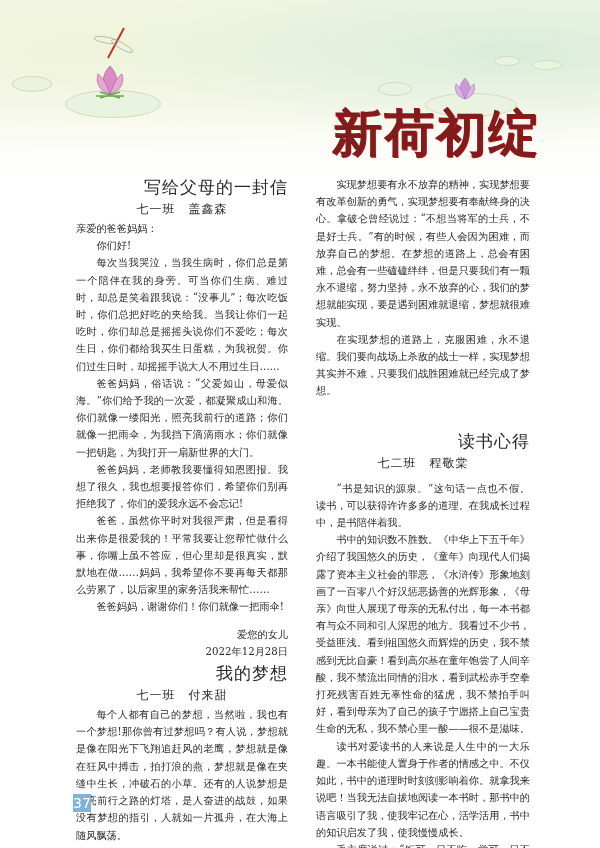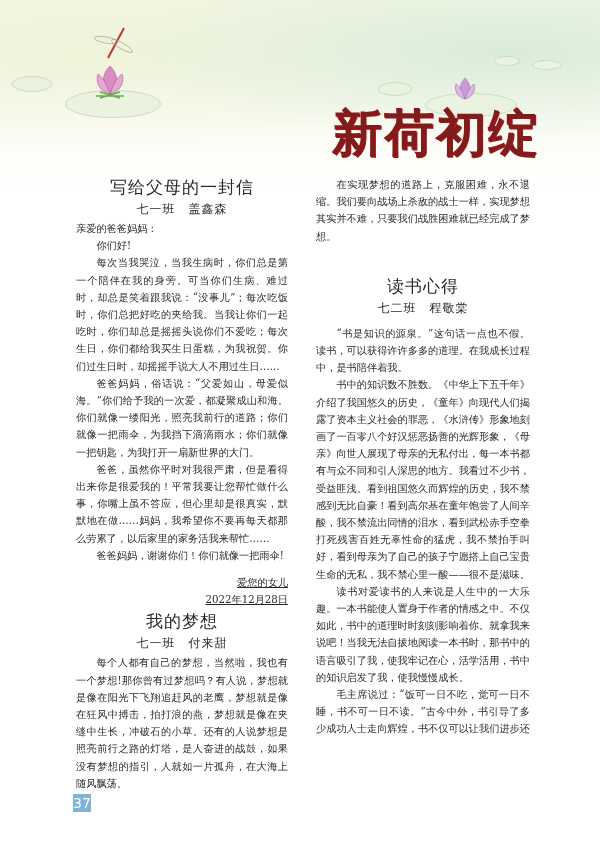--- a/index.html
+++ b/index.html
@@ -18,25 +18,25 @@
   .lotus { position:absolute; }
   .banner-title {
     position:absolute; left:332px; top:100px;
     font-family:Liberation Serif, serif; font-weight:bold; font-size:50px;
     color:#7f1d1d; letter-spacing:2px;
     text-shadow: 1px 1px 0 #b50d14;
   }
   .col { position:absolute; font-size:10.2px; line-height:17.2px; }
   .col-left { left:76px; top:176px; width:212px; }
   .col-right { left:316px; top:176px; width:214px; }
-  .art-title { text-align:center; font-size:17px; line-height:22px; margin:0 0 4px 0; letter-spacing:1px; }
+  .art-title { text-align:right; font-size:17px; line-height:22px; margin:0 0 4px 0; letter-spacing:1px; }
   .byline { text-align:center; font-size:12px; line-height:14px; margin-bottom:4px; letter-spacing:1px; }
   p { margin:0; text-indent:2em; text-align:justify; }
   p.noindent { text-indent:0; }
-  .sign { text-align:right; text-indent:0;text-decoration:underline; }
+  .sign { text-align:right; text-indent:0; }
   .page-num {
     position:absolute; left:73px; top:794px; width:18px; height:18px;
     background:#7fb3d8; color:#fff; font-family:"DejaVu Sans", sans-serif;
     font-size:14px; line-height:18px; text-align:center;
   }
 </style>
 </head>
 <body>
 
 <div class="header-bg"></div>
@@ -68,34 +68,36 @@
 <div class="banner-title">新荷初绽</div>
 
 <div class="col col-left">
   <div>
     <div class="art-title">写给父母的一封信</div>
     <div class="byline">七一班　盖鑫森</div>
     <p class="noindent">亲爱的爸爸妈妈：</p>
     <p>你们好!</p>
     <p>每次当我哭泣，当我生病时，你们总是第一个陪伴在我的身旁。可当你们生病、难过时，却总是笑着跟我说：“没事儿”；每次吃饭时，你们总把好吃的夹给我。当我让你们一起吃时，你们却总是摇摇头说你们不爱吃；每次生日，你们都给我买生日蛋糕，为我祝贺。你们过生日时，却摇摇手说大人不用过生日……</p>
     <p>爸爸妈妈，俗话说：“父爱如山，母爱似海。”你们给予我的一次爱，都凝聚成山和海。你们就像一缕阳光，照亮我前行的道路；你们就像一把雨伞，为我挡下滴滴雨水；你们就像一把钥匙，为我打开一扇新世界的大门。</p>
+    <p>爸爸妈妈，老师教我要懂得知恩图报。我想了很久，我也想要报答你们，希望你们别再拒绝我了，你们的爱我永远不会忘记!</p>
     <p>爸爸，虽然你平时对我很严肃，但是看得出来你是很爱我的！平常我要让您帮忙做什么事，你嘴上虽不答应，但心里却是很真实，默默地在做……妈妈，我希望你不要再每天都那么劳累了，以后家里的家务活我来帮忙……</p>
     <p>爸爸妈妈，谢谢你们！你们就像一把雨伞!</p>
     <div style="height:10px"></div>
     <p class="sign">爱您的女儿</p>
     <p class="sign">2022年12月28日</p>
   </div>
   <div style="margin-top:2px;">
     <div class="art-title">我的梦想</div>
     <div class="byline">七一班　付来甜</div>
     <p>每个人都有自己的梦想，当然啦，我也有一个梦想!那你曾有过梦想吗？有人说，梦想就是像在阳光下飞翔追赶风的老鹰，梦想就是像在狂风中搏击，拍打浪的燕，梦想就是像在夹缝中生长，冲破石的小草。还有的人说梦想是照亮前行之路的灯塔，是人奋进的战鼓，如果没有梦想的指引，人就如一片孤舟，在大海上随风飘荡。</p>
   </div>
 </div>
 
 <div class="col col-right">
+  <p>实现梦想要有永不放弃的精神，实现梦想要有改革创新的勇气，实现梦想要有奉献终身的决心。拿破仑曾经说过：“不想当将军的士兵，不是好士兵。”有的时候，有些人会因为困难，而放弃自己的梦想。在梦想的道路上，总会有困难，总会有一些磕磕绊绊，但是只要我们有一颗永不退缩，努力坚持，永不放弃的心，我们的梦想就能实现，要是遇到困难就退缩，梦想就很难实现。</p>
   <p>在实现梦想的道路上，克服困难，永不退缩。我们要向战场上杀敌的战士一样，实现梦想其实并不难，只要我们战胜困难就已经完成了梦想。</p>
   <div style="margin-top:30px;">
     <div class="art-title">读书心得</div>
     <div class="byline">七二班　程敬棠</div>
     <div style="height:6px"></div>
     <p>“书是知识的源泉。”这句话一点也不假。读书，可以获得许许多多的道理。在我成长过程中，是书陪伴着我。</p>
     <p>书中的知识数不胜数。《中华上下五千年》介绍了我国悠久的历史，《童年》向现代人们揭露了资本主义社会的罪恶，《水浒传》形象地刻画了一百零八个好汉惩恶扬善的光辉形象，《母亲》向世人展现了母亲的无私付出，每一本书都有与众不同和引人深思的地方。我看过不少书，受益匪浅。看到祖国悠久而辉煌的历史，我不禁感到无比自豪！看到高尔基在童年饱尝了人间辛酸，我不禁流出同情的泪水，看到武松赤手空拳打死残害百姓无辜性命的猛虎，我不禁拍手叫好，看到母亲为了自己的孩子宁愿搭上自己宝贵生命的无私，我不禁心里一酸——很不是滋味。</p>
     <p>读书对爱读书的人来说是人生中的一大乐趣。一本书能使人置身于作者的情感之中。不仅如此，书中的道理时时刻刻影响着你。就拿我来说吧！当我无法自拔地阅读一本书时，那书中的语言吸引了我，使我牢记在心，活学活用，书中的知识启发了我，使我慢慢成长。</p>
     <p>毛主席说过：“饭可一日不吃，觉可一日不睡，书不可一日不读。”古今中外，书引导了多少成功人士走向辉煌，书不仅可以让我们进步还</p>
   </div>

